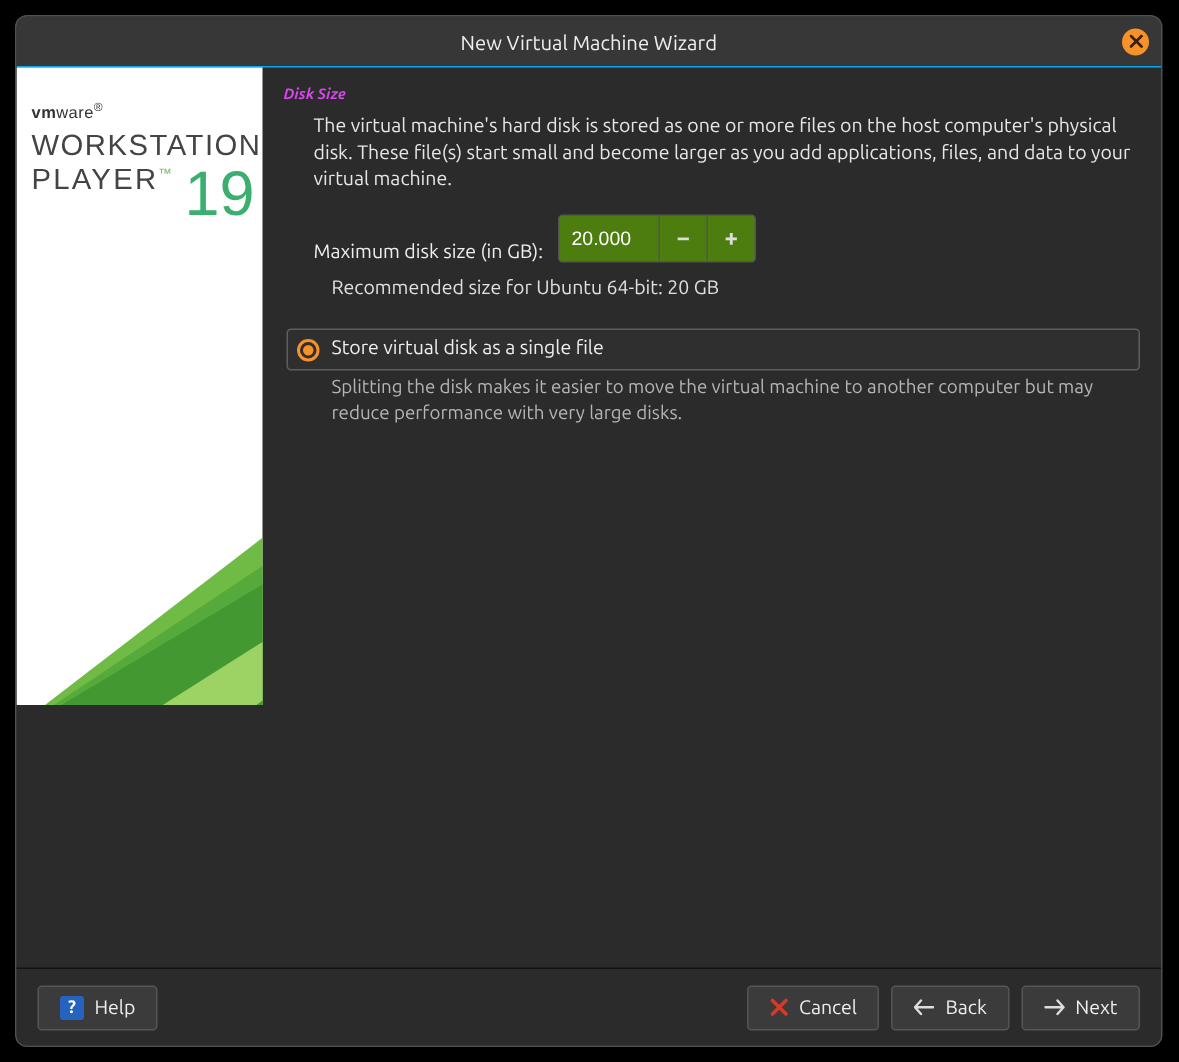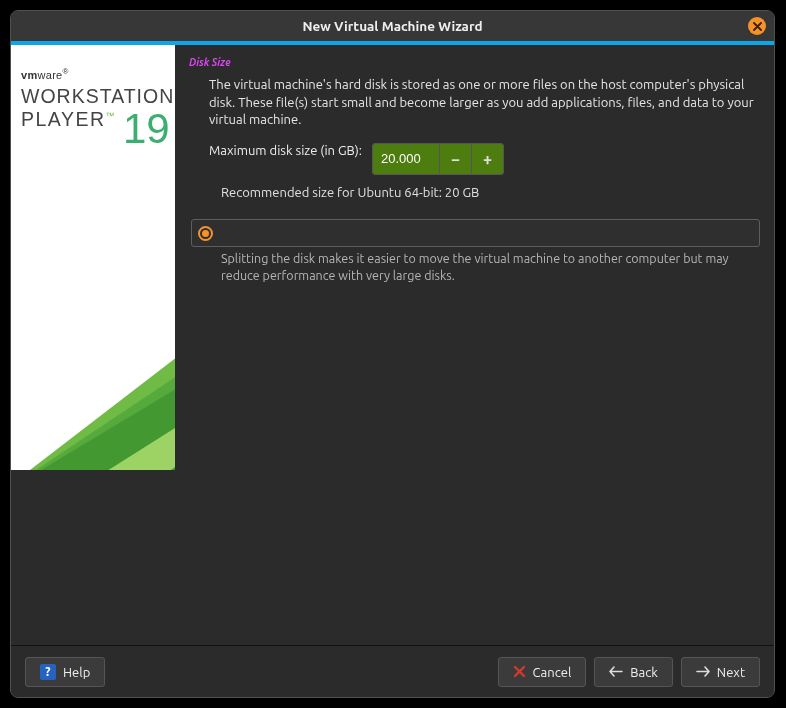--- a/index.html
+++ b/index.html
@@ -25,23 +25,23 @@
     flex-direction: column;
   }
   .titlebar {
     height: 34px;
     background: #373737;
     display: flex;
     align-items: center;
     justify-content: center;
     position: relative;
     color: #eee;
-    font-weight: 700;
+    font-weight: 400;
     font-size: 13.5px;
-    border-bottom: 4px solid #0ea5e9;
+    border-bottom: 1px solid #0ea5e9;
   }
   .close-btn {
     position: absolute;
     right: 8px; top: 50%;
     transform: translateY(-50%);
     width: 18px; height: 18px;
     background: #f7922b;
     border-radius: 50%;
     display: flex; align-items: center; justify-content: center;
     font-size: 11px; font-weight: bold;
@@ -113,21 +113,21 @@
   }
   .desc {
     font-size: 13px;
     line-height: 1.35;
     color: #e6e6e6;
     margin-left: 20px;
     margin-bottom: 14px;
   }
   .row {
     display: flex;
-    align-items: flex-start;
+    align-items: flex-end;
     margin-left: 20px;
     gap: 10px;
     margin-bottom: 10px;
   }
   .row label { font-size: 13px; color:#eee; }
   .spinner {
     display: inline-flex;
     align-items: center;
     background: #4d7c0f;
     border: 1px solid #555;
@@ -278,20 +278,21 @@
             <span>+</span>
           </div>
         </div>
       </div>
 
       <div class="recommend">Recommended size for Ubuntu 64-bit: 20 GB</div>
 
       <div class="radio-group">
         <div class="radio-item selected">
           <div class="radio-circle"></div>
+          <div class="radio-label">Store virtual disk as a single file</div>
         </div>
         <div class="radio-desc">Splitting the disk makes it easier to move the virtual machine to another computer but may reduce performance with very large disks.</div>
       </div>
     </div>
 
   </div>
 
   <div class="footer">
     <div class="btn">
       <span class="help-q">?</span>

